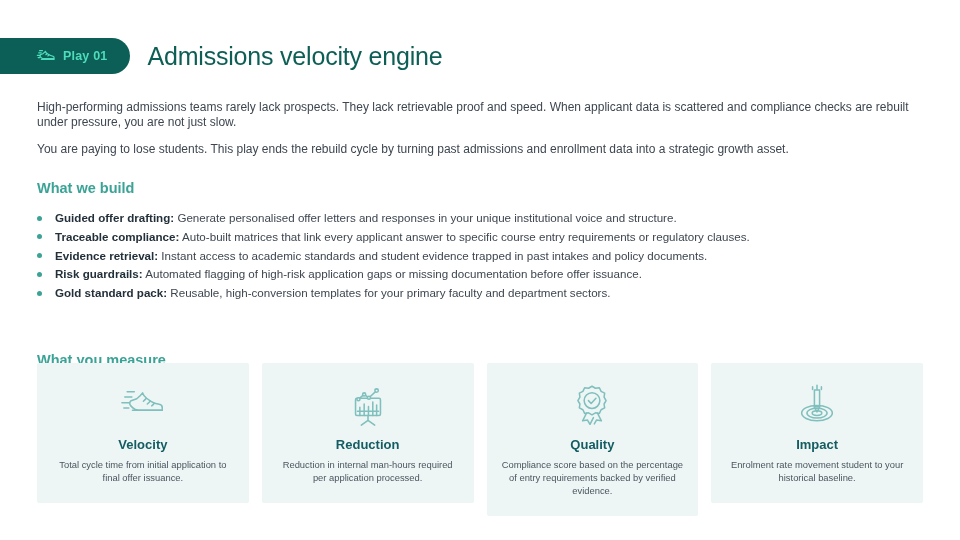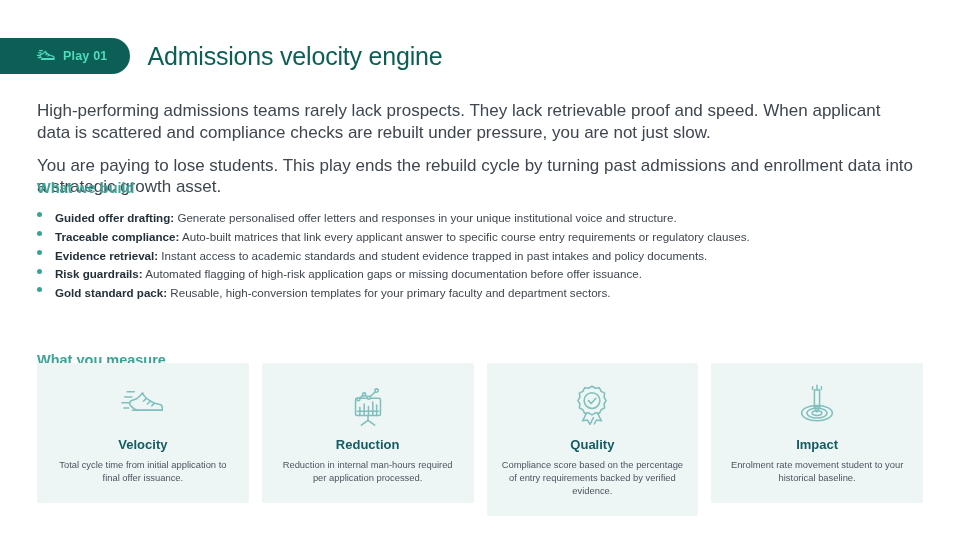--- a/index.html
+++ b/index.html
@@ -66,21 +66,21 @@
   }
 
   
   .content {
     position: absolute;
     left: 37px;
     top: 100px;
     width: 886px;
   }
   .para {
-    font-size: 17px;
+    font-size: 12px;
     line-height: 1.28;
     color: #3e4650;
     margin: 0 0 11px 0;
   }
   .para.p1 { width: 880px; }
   .para.p2 { margin-bottom: 0; }
 
   .section-heading {
     font-size: 14.5px;
     font-weight: bold;
@@ -94,21 +94,21 @@
   .bullets {
     position: absolute;
     left: 37px;
     top: 212px;
     list-style: none;
     margin: 0;
     padding: 0;
   }
   .bullet-row {
     display: flex;
-    align-items: center;
+    align-items: flex-end;
     font-size: 11.6px;
     line-height: 1.0;
     color: #3e4650;
     margin-bottom: 7.2px;
   }
   .bullet-dot {
     width: 5px;
     height: 5px;
     border-radius: 50%;
     background: #3aa396;

